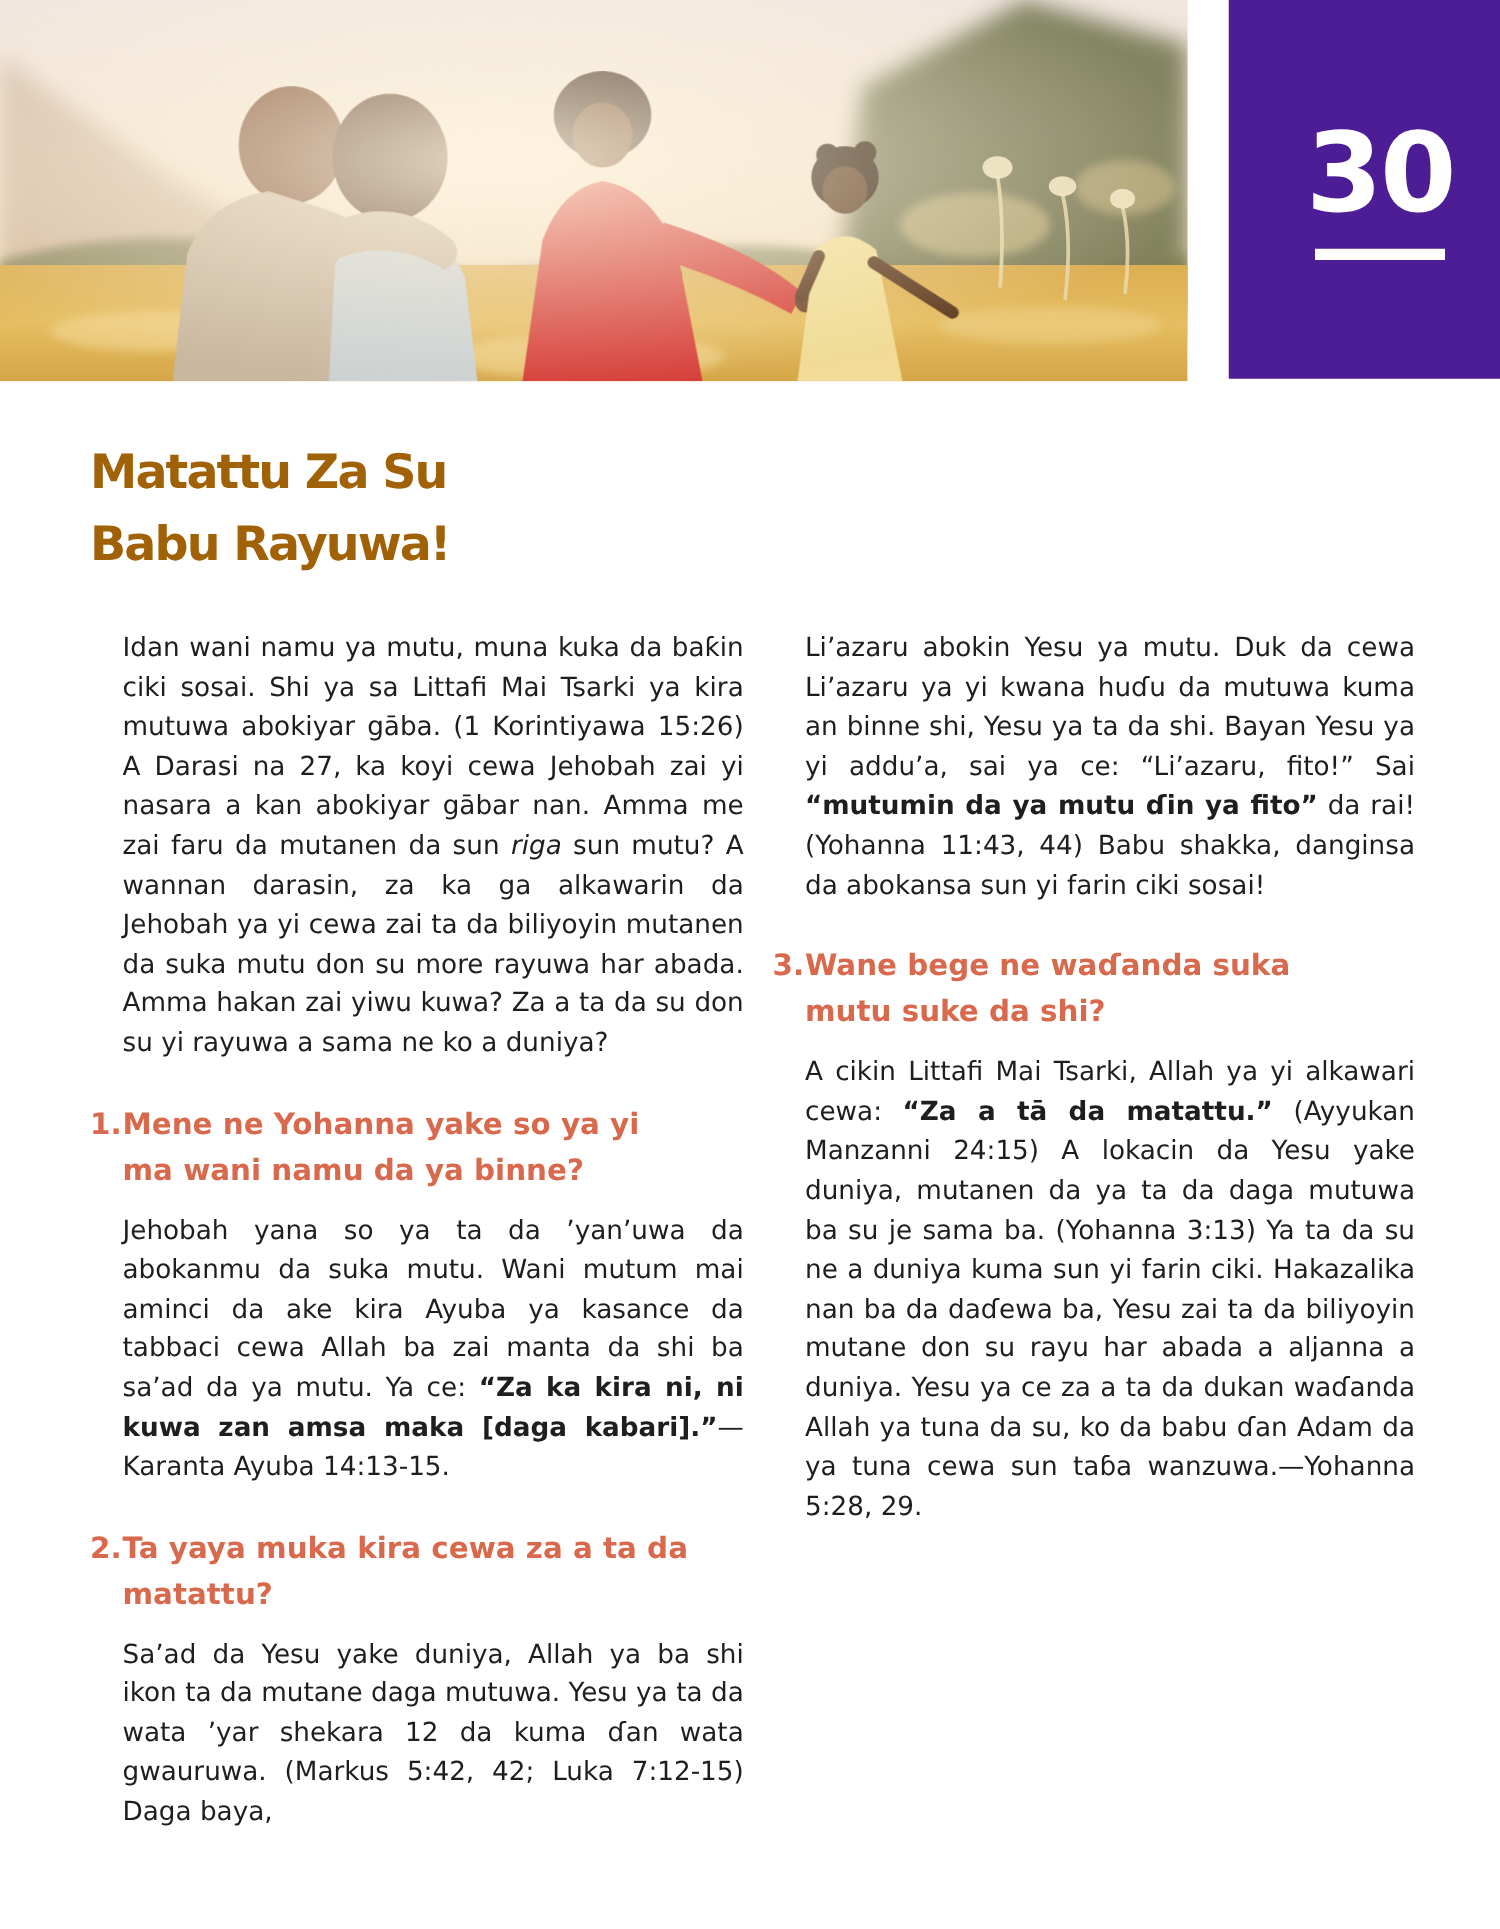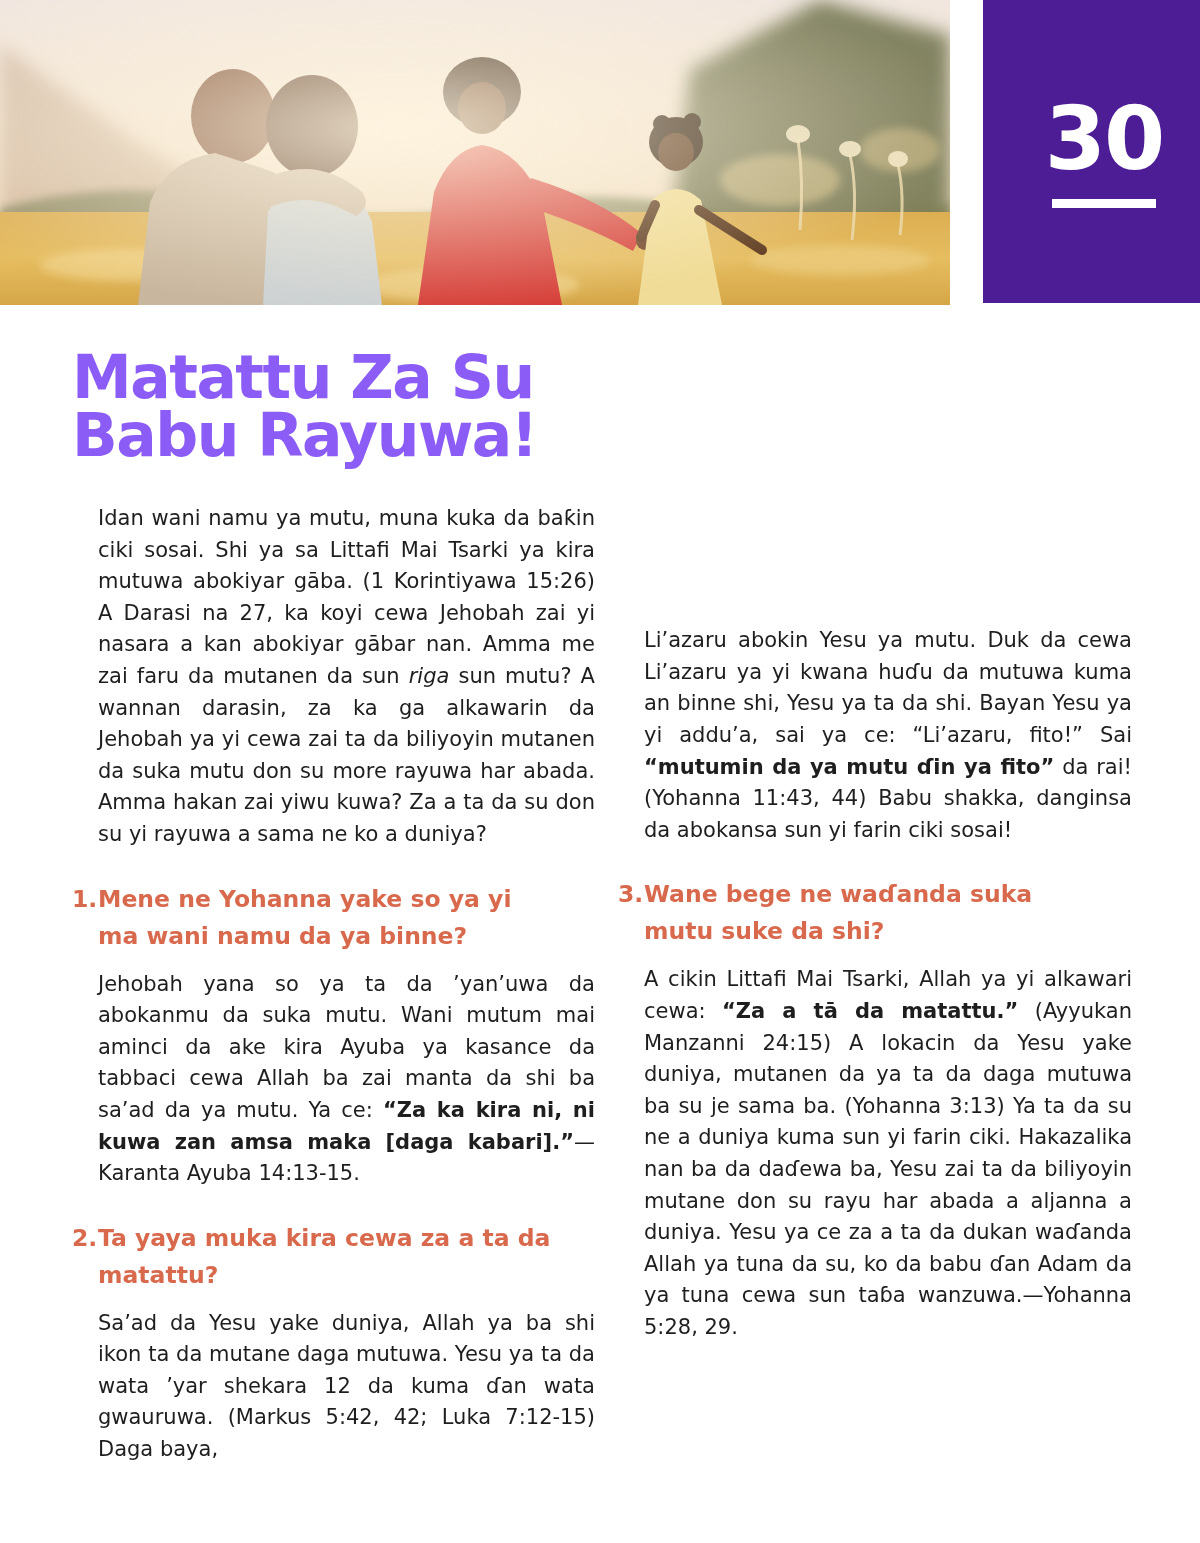--- a/index.html
+++ b/index.html
@@ -29,29 +29,29 @@
     font-size:88px;font-weight:700;color:#ffffff;line-height:1;
     letter-spacing:-2px;
   }
   .badge .rule{
     width:104px;height:9px;background:#ffffff;margin-top:16px;
   }
 
   
   .title{
     position:absolute;left:72px;top:348px;
-    font-size:60px;font-weight:700;line-height:58px;
-    letter-spacing:-1.5px;color:#8b5cf6;margin:0;
+    font-size:38px;font-weight:700;line-height:58px;
+    letter-spacing:-1.5px;color:#a16207;margin:0;
   }
   .title span{display:block;}
 
   
   .columns{
     position:absolute;left:72px;top:500px;
-    display:flex;gap:23px;align-items:center;
+    display:flex;gap:23px;
   }
   .col{width:523px;}
   .col-right{width:514px;}
 
   .para{
     margin:0 0 13px 0;padding-left:26px;
     font-size:21px;line-height:31.6px;
     text-align:justify;
   }
   .col > .para:first-child{margin-top:3px;}

